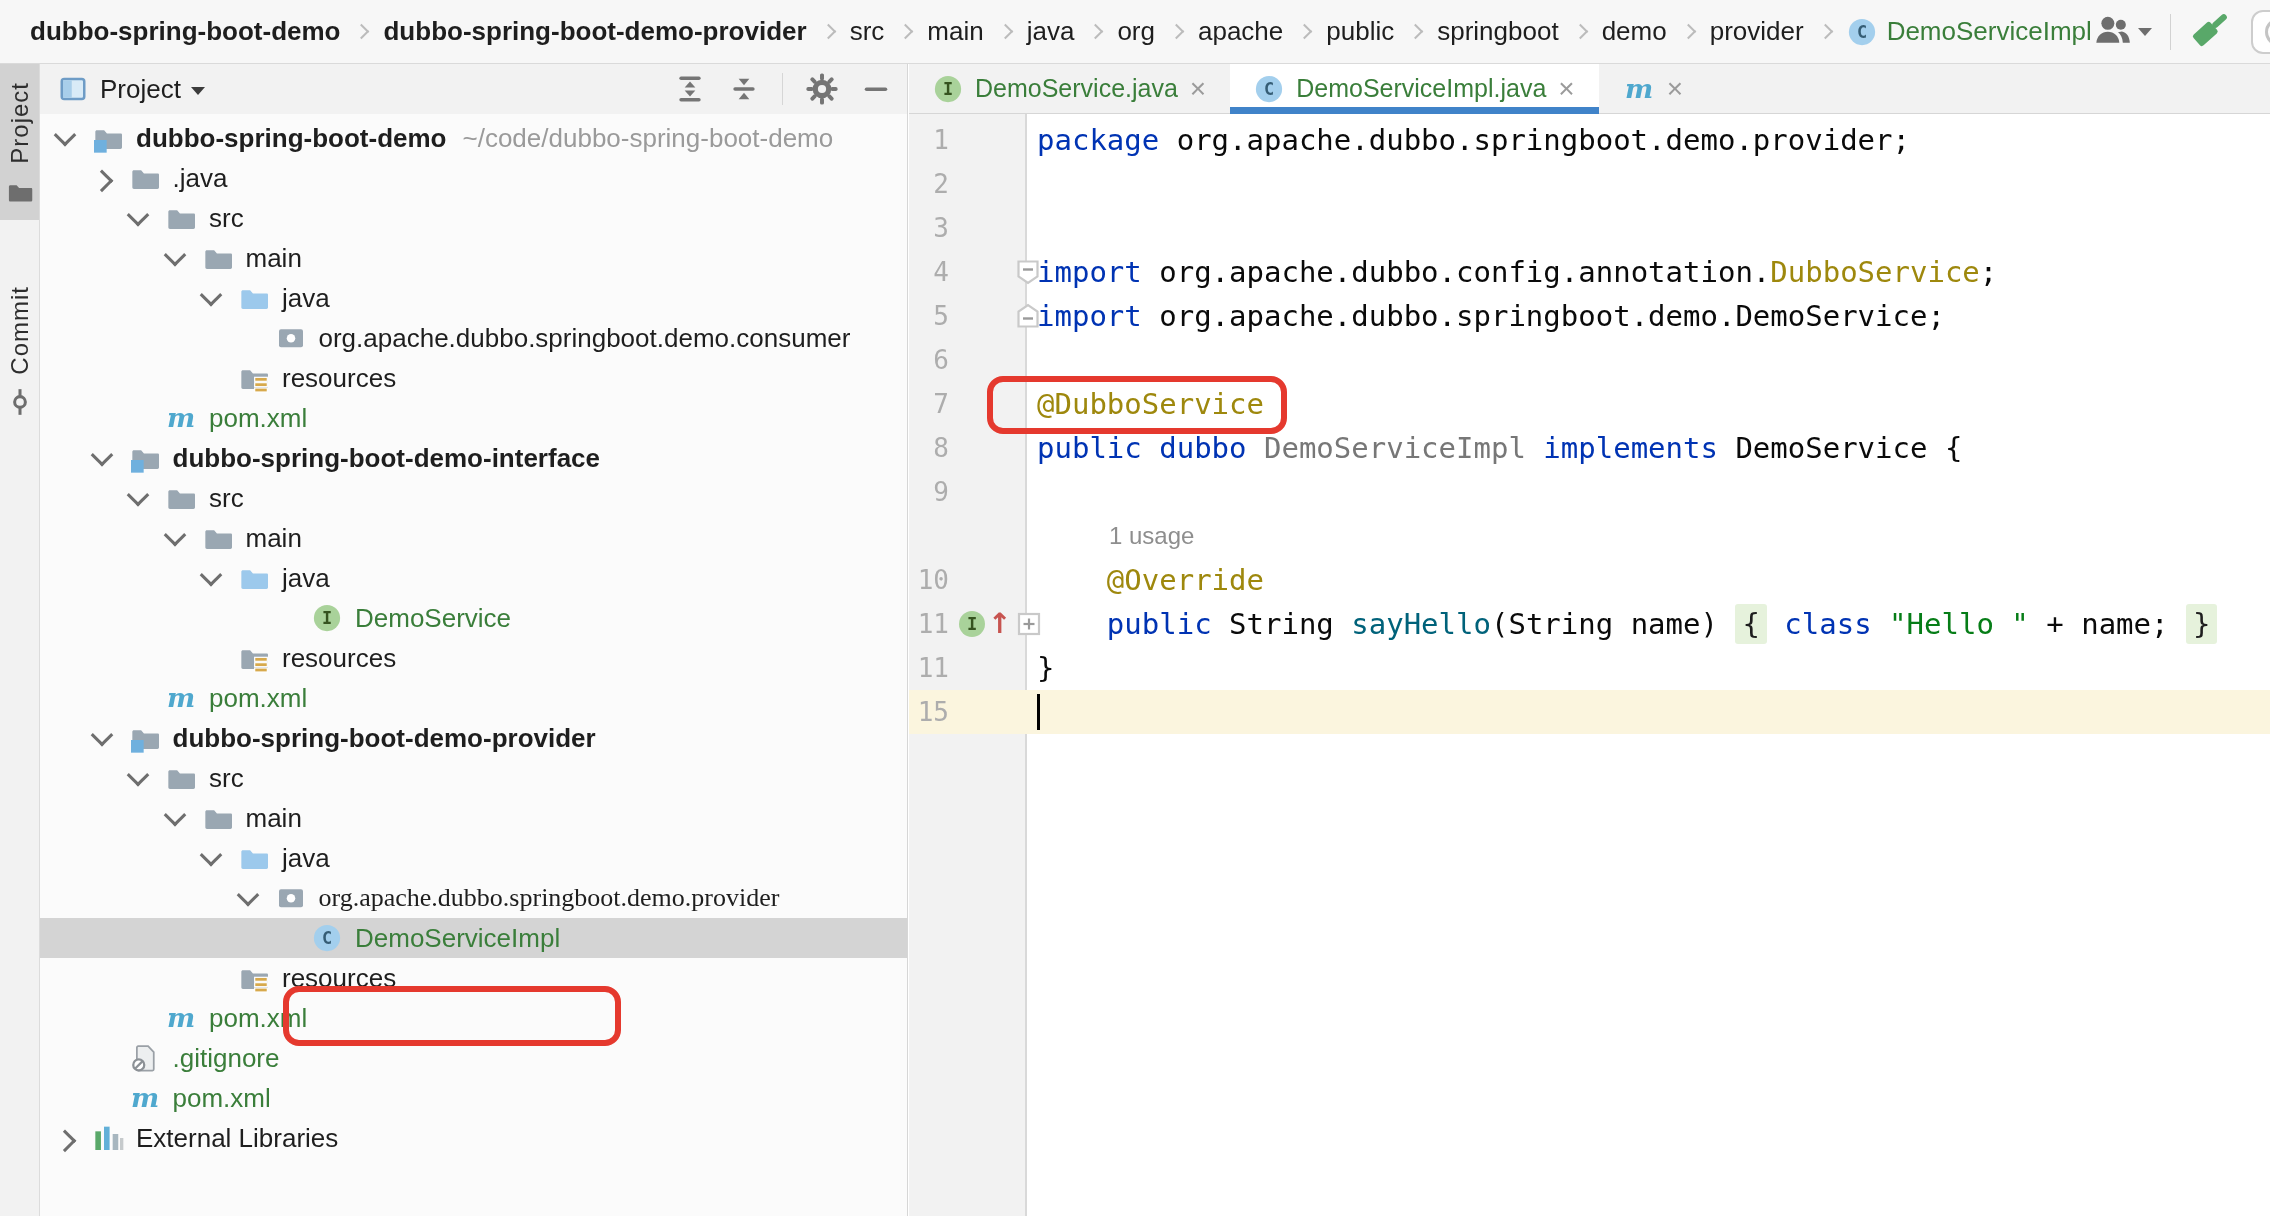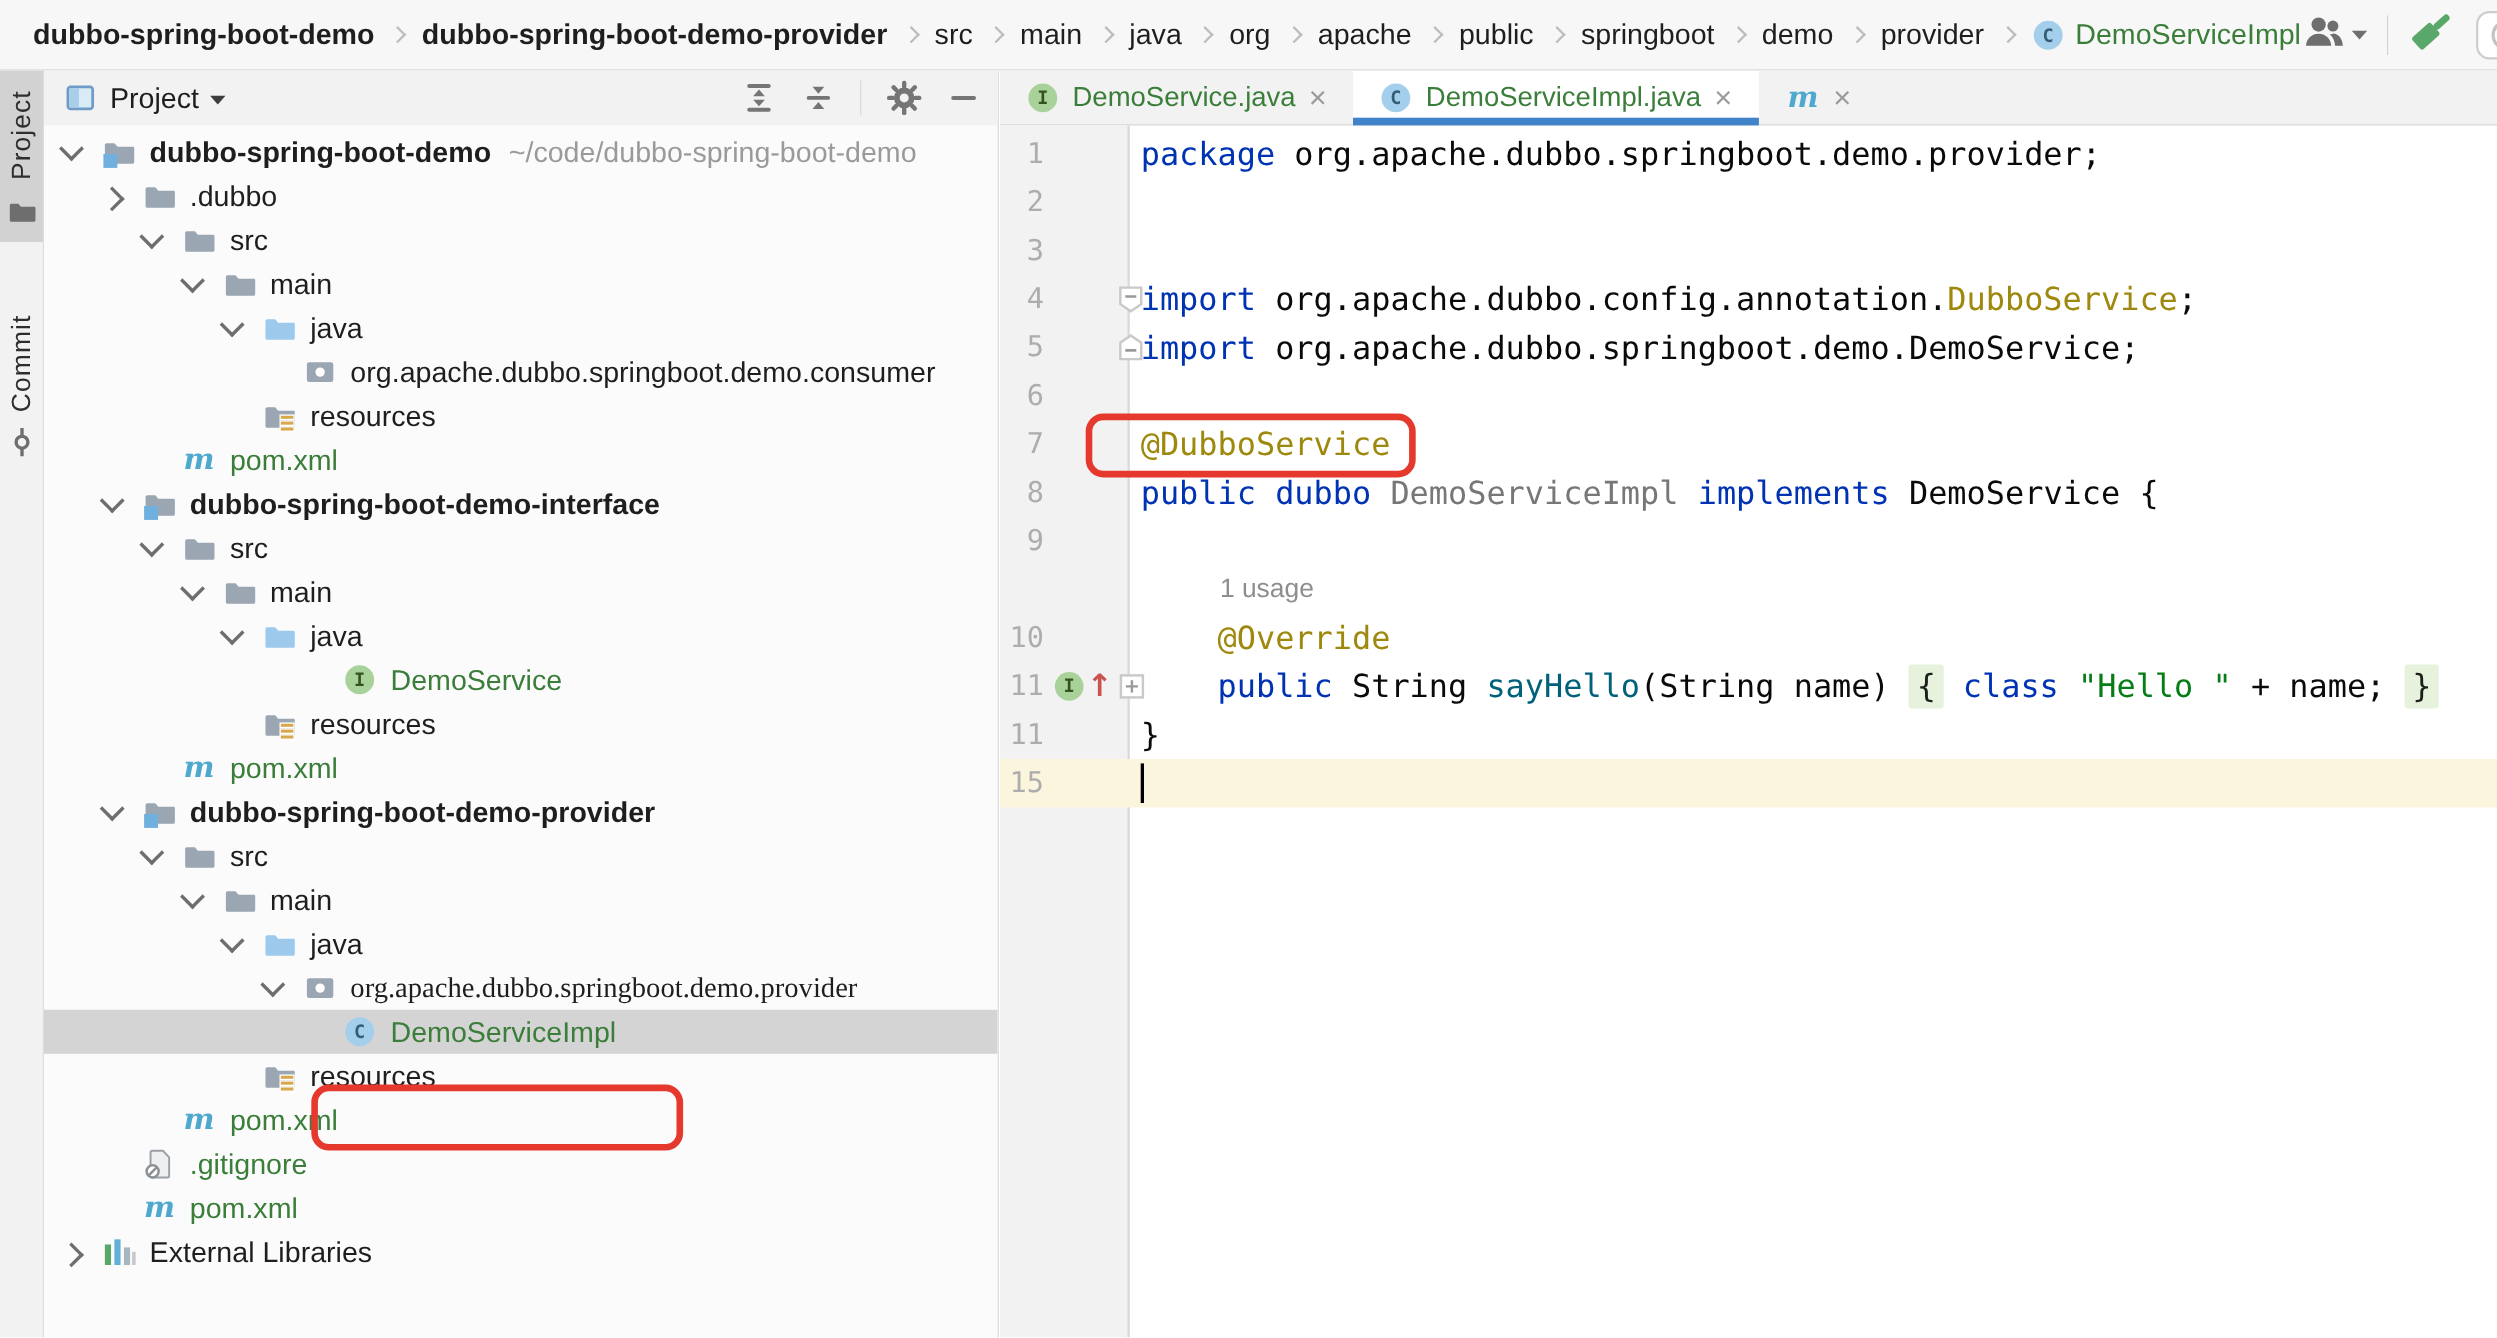--- a/index.html
+++ b/index.html
@@ -288,21 +288,21 @@
         <div class="trow" style="padding-left: 42.5px;">
           <span class="tchev">
             <span class="chv right"></span>
           </span>
           <span class="tgap"></span>
           <span class="ticon" style="position: relative;">
             <svg viewBox="0 0 24 24" width="32" height="32">
               <path d="M2.5 6.2h6.6l2.1 2.4h10.3c.6 0 1 .4 1 1V19c0 .7-.5 1.2-1.2 1.2H3.7c-.7 0-1.2-.5-1.2-1.2V7.4c0-.7.5-1.2 1.2-1.2z" fill="#9AA7B2"></path>
             </svg>
           </span>
-          <span class="tlabel">.dubbo</span>
+          <span class="tlabel">.java</span>
         </div>
         <div class="trow" style="padding-left: 79px;">
           <span class="tchev">
             <span class="chv down"></span>
           </span>
           <span class="tgap"></span>
           <span class="ticon" style="position: relative;">
             <svg viewBox="0 0 24 24" width="32" height="32">
               <path d="M2.5 6.2h6.6l2.1 2.4h10.3c.6 0 1 .4 1 1V19c0 .7-.5 1.2-1.2 1.2H3.7c-.7 0-1.2-.5-1.2-1.2V7.4c0-.7.5-1.2 1.2-1.2z" fill="#9AA7B2"></path>
             </svg>

